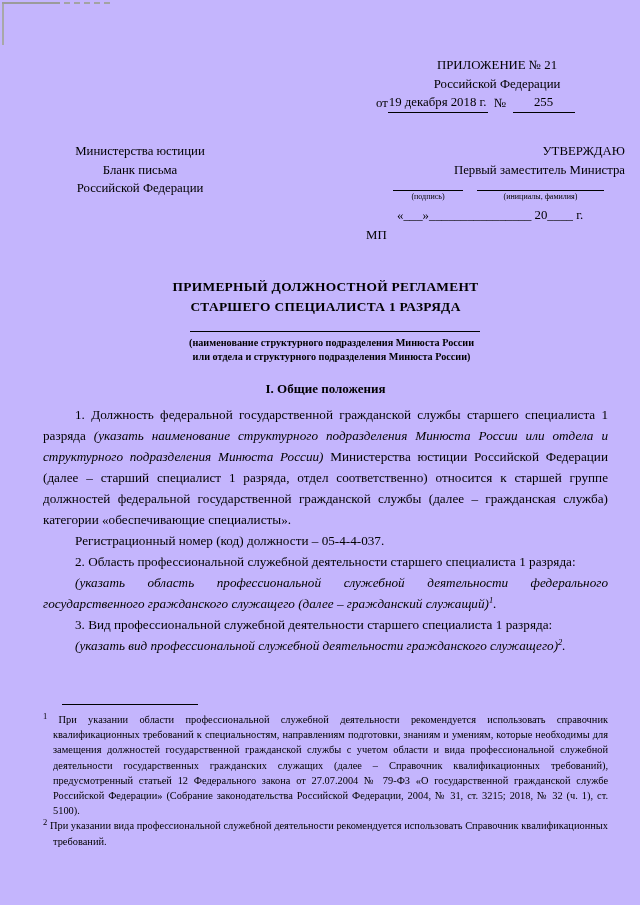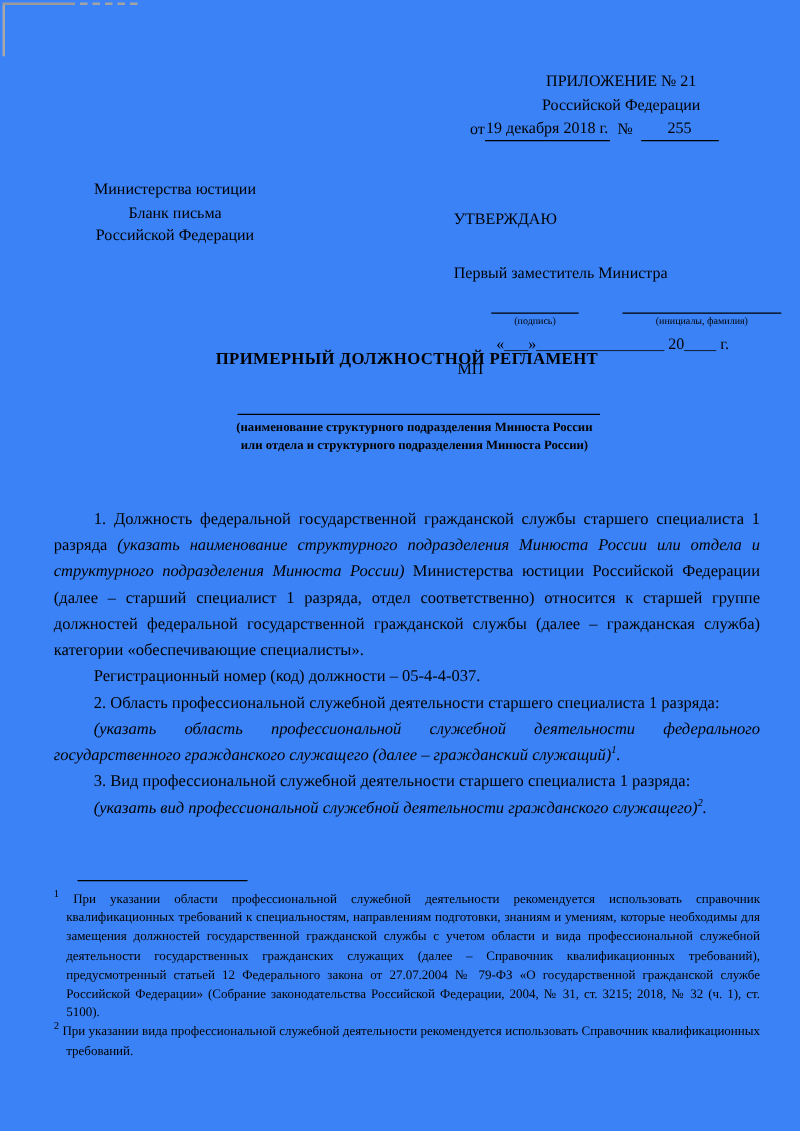--- a/index.html
+++ b/index.html
@@ -1,36 +1,36 @@
 <!DOCTYPE html>
 <html lang="ru"><head>
 <meta charset="utf-8">
 <style>
   html,body { margin:0; padding:0; background:#ffffff; }
   .page {
-    position:relative; width:640px; height:905px; background:#3b82f6;
+    position:relative; width:640px; height:905px; background:#c4b5fd;
     font-family:"Liberation Serif","DejaVu Serif",serif; color:#000;
     overflow:hidden;
   }
   
   .art-top-solid { position:absolute; left:2px; top:2px; width:58px; height:2px; background:#9b9b9b; }
   .art-top-dash  { position:absolute; left:64px; top:2px; width:46px; height:0; border-top:2px dashed #a3a3a3; }
   .art-left-vert { position:absolute; left:2px; top:4px; width:2px; height:41px; background:#a8a8a8; }
 
   
   .appendix { position:absolute; top:56px; right:22px; width:242px; font-size:12.8px; line-height:18.5px; text-align:center; }
   .appendix .l4 { display:flex; text-align:left; white-space:nowrap; padding-right:14px;align-items:center; }
   .u-date { border-bottom:1px solid #000; padding:0 1px; }
   .u-num  { flex:1; max-width:62px; border-bottom:1px solid #000; text-align:center; }
 
   
   .letterhead { position:absolute; top:142px; left:60px; width:160px; font-size:12.8px; line-height:18.5px; text-align:center; }
   .approval   { position:absolute; top:142px; left:363px; width:262px; font-size:12.8px; line-height:18.5px; }
-  .approval .c { text-align:left;margin-top:24px; }
-  .sig-row { display:flex; margin-left:30px; margin-top:23px;justify-content:space-between; }
+  .approval .c { text-align:right; }
+  .sig-row { display:flex; margin-left:30px; margin-top:11px; }
   .sig-col1 { width:70px; margin-right:14px; }
   .sig-col2 { width:127px; }
   .sig-line { border-top:1px solid #000; height:1px; }
   .sig-label { font-size:8px; line-height:10px; text-align:center; white-space:nowrap; }
   .date-row { margin-left:34px; margin-top:4px; white-space:nowrap; }
   .seal { margin-left:3px; margin-top:1px; }
 
   
   .doc-title { position:absolute; top:277px; left:43px; width:565px; text-align:center;
                font-weight:bold; font-size:13.4px; line-height:20px; letter-spacing:.3px; }
@@ -92,30 +92,32 @@
         <div class="sig-line"></div>
         <div class="sig-label">(инициалы, фамилия)</div>
       </div>
     </div>
     <div class="date-row">«___»________________ 20____ г.</div>
     <div class="seal">МП</div>
   </div>
 
   <div class="doc-title">
     <div>ПРИМЕРНЫЙ ДОЛЖНОСТНОЙ РЕГЛАМЕНТ</div>
+    <div>СТАРШЕГО СПЕЦИАЛИСТА 1 РАЗРЯДА</div>
   </div>
 
   <div class="dept">
     <div class="dept-line"></div>
     <div class="dept-cap">
       <div>(наименование структурного подразделения Минюста России</div>
       <div>или отдела и структурного подразделения Минюста России)</div>
     </div>
   </div>
 
+  <div class="heading">I. Общие положения</div>
 
   <div class="body">
     <p><span>1. Должность федеральной государственной гражданской службы старшего специалиста 1 разряда </span><span class="it">(указать наименование структурного подразделения Минюста России или отдела и структурного подразделения Минюста России)</span><span> Министерства юстиции Российской Федерации (далее – старший специалист 1 разряда, отдел соответственно) относится к старшей группе должностей федеральной государственной гражданской службы (далее – гражданская служба) категории «обеспечивающие специалисты».</span></p>
     <p>Регистрационный номер (код) должности – 05-4-4-037.</p>
     <p>2. Область профессиональной служебной деятельности старшего специалиста 1 разряда:</p>
     <p><span class="it">(указать область профессиональной служебной деятельности федерального государственного гражданского служащего (далее – гражданский служащий)</span><sup class="fn it">1</sup><span class="it">.</span></p>
     <p>3. Вид профессиональной служебной деятельности старшего специалиста 1 разряда:</p>
     <p><span class="it">(указать вид профессиональной служебной деятельности гражданского служащего)</span><sup class="fn it">2</sup><span class="it">.</span></p>
   </div>
 

